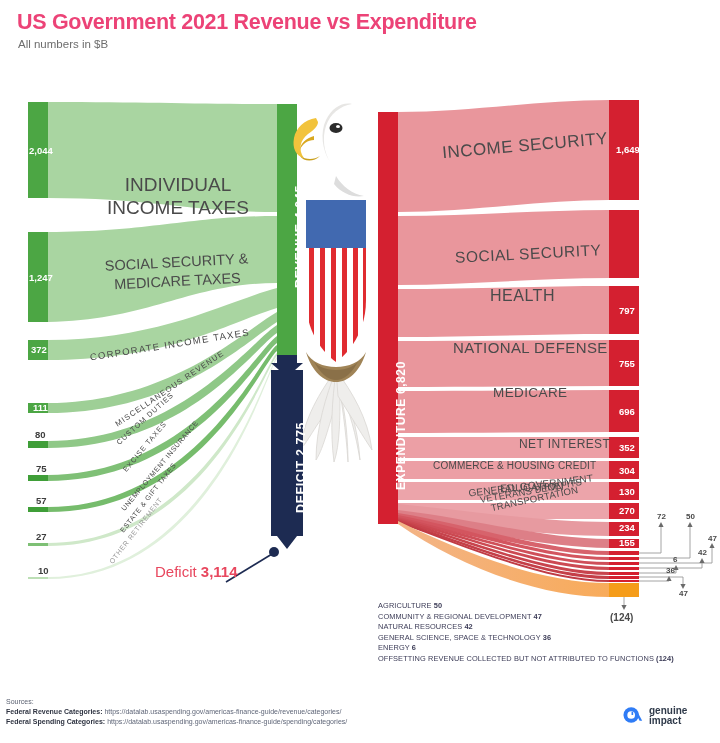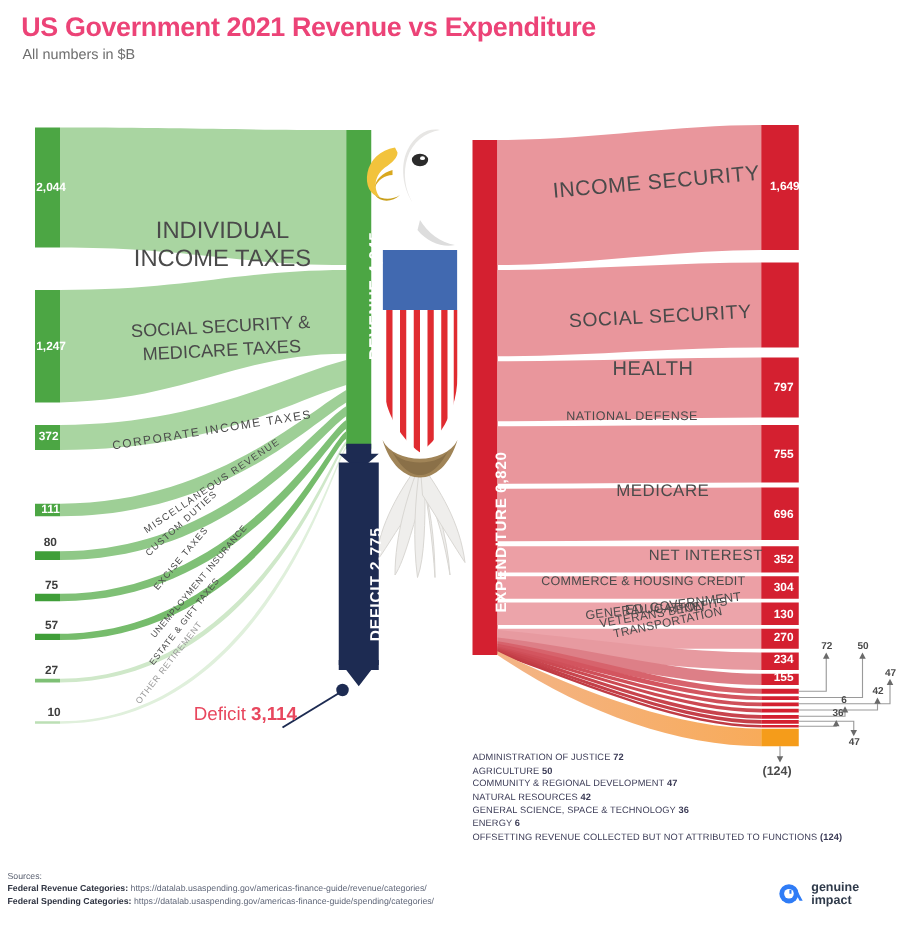--- a/index.html
+++ b/index.html
@@ -247,21 +247,21 @@
   <div class="vlabel" style="left:394px;top:490px;font-size:12px;transform:rotate(-90deg);">EXPENDITURE 6,820</div>
   <div class="vlabel" style="left:294px;top:513px;font-size:12.5px;transform:rotate(-90deg);">DEFICIT 2,775</div>
 
   <div class="deficit-callout">
     <span>Deficit </span><b>3,114</b>
   </div>
 
   <div class="biglabel" style="left:442px;top:136px;font-size:17px;letter-spacing:0.5px;transform:rotate(-5deg);">INCOME SECURITY</div>
   <div class="biglabel" style="left:455px;top:245px;font-size:15.5px;letter-spacing:0.5px;transform:rotate(-3deg);">SOCIAL SECURITY</div>
   <div class="biglabel" style="left:490px;top:287px;font-size:16px;letter-spacing:0.5px;">HEALTH</div>
-  <div class="biglabel" style="left:453px;top:328px;font-size:10px;letter-spacing:0.4px;">NATIONAL DEFENSE</div>
+  <div class="biglabel" style="left:453px;top:339px;font-size:15px;letter-spacing:0.4px;">NATIONAL DEFENSE</div>
   <div class="biglabel" style="left:493px;top:385px;font-size:13.5px;letter-spacing:0.4px;">MEDICARE</div>
   <div class="biglabel" style="left:484px;top:437px;font-size:12px;letter-spacing:0.4px;margin-left:35px;">NET INTEREST</div>
   <div class="biglabel" style="left:433px;top:460px;font-size:10px;letter-spacing:0.2px;">COMMERCE &amp; HOUSING CREDIT</div>
   <div class="biglabel" style="left:500px;top:481px;font-size:10.5px;letter-spacing:0.3px;transform:rotate(-2deg);">EDUCATION</div>
   <div class="biglabel" style="left:468px;top:480px;font-size:10px;letter-spacing:0.2px;transform:rotate(-7deg);">GENERAL GOVERNMENT</div>
   <div class="biglabel" style="left:479px;top:485px;font-size:9.5px;letter-spacing:0.2px;transform:rotate(-10deg);">VETERANS BENEFITS</div>
   <div class="biglabel" style="left:490px;top:493px;font-size:9.5px;letter-spacing:0.2px;transform:rotate(-12deg);">TRANSPORTATION</div>
 
   <div class="nodeval" style="left:616px;top:144px;">1,649</div>
   <div class="nodeval" style="left:616px;top:239px;margin-left:30px;">1,135</div>
@@ -279,24 +279,20 @@
   <div class="leaderval" style="left:686px;top:512px;">50</div>
   <div class="leaderval" style="left:708px;top:534px;">47</div>
   <div class="leaderval" style="left:698px;top:548px;">42</div>
   <div class="leaderval" style="left:673px;top:555px;">6</div>
   <div class="leaderval" style="left:679px;top:589px;">47</div>
   <div class="leaderval" style="left:666px;top:566px;">36</div>
   <div class="orangeval" style="left:610px;top:612px;">(124)</div>
 
   <div class="legend">
     <div class="legend-row">
-      <span>ADMINISTRATION OF JUSTICE</span>
-      <b>72</b>
-    </div>
-    <div class="legend-row">
       <span>AGRICULTURE</span>
       <b>50</b>
     </div>
     <div class="legend-row">
       <span>COMMUNITY &amp; REGIONAL DEVELOPMENT</span>
       <b>47</b>
     </div>
     <div class="legend-row">
       <span>NATURAL RESOURCES</span>
       <b>42</b>

